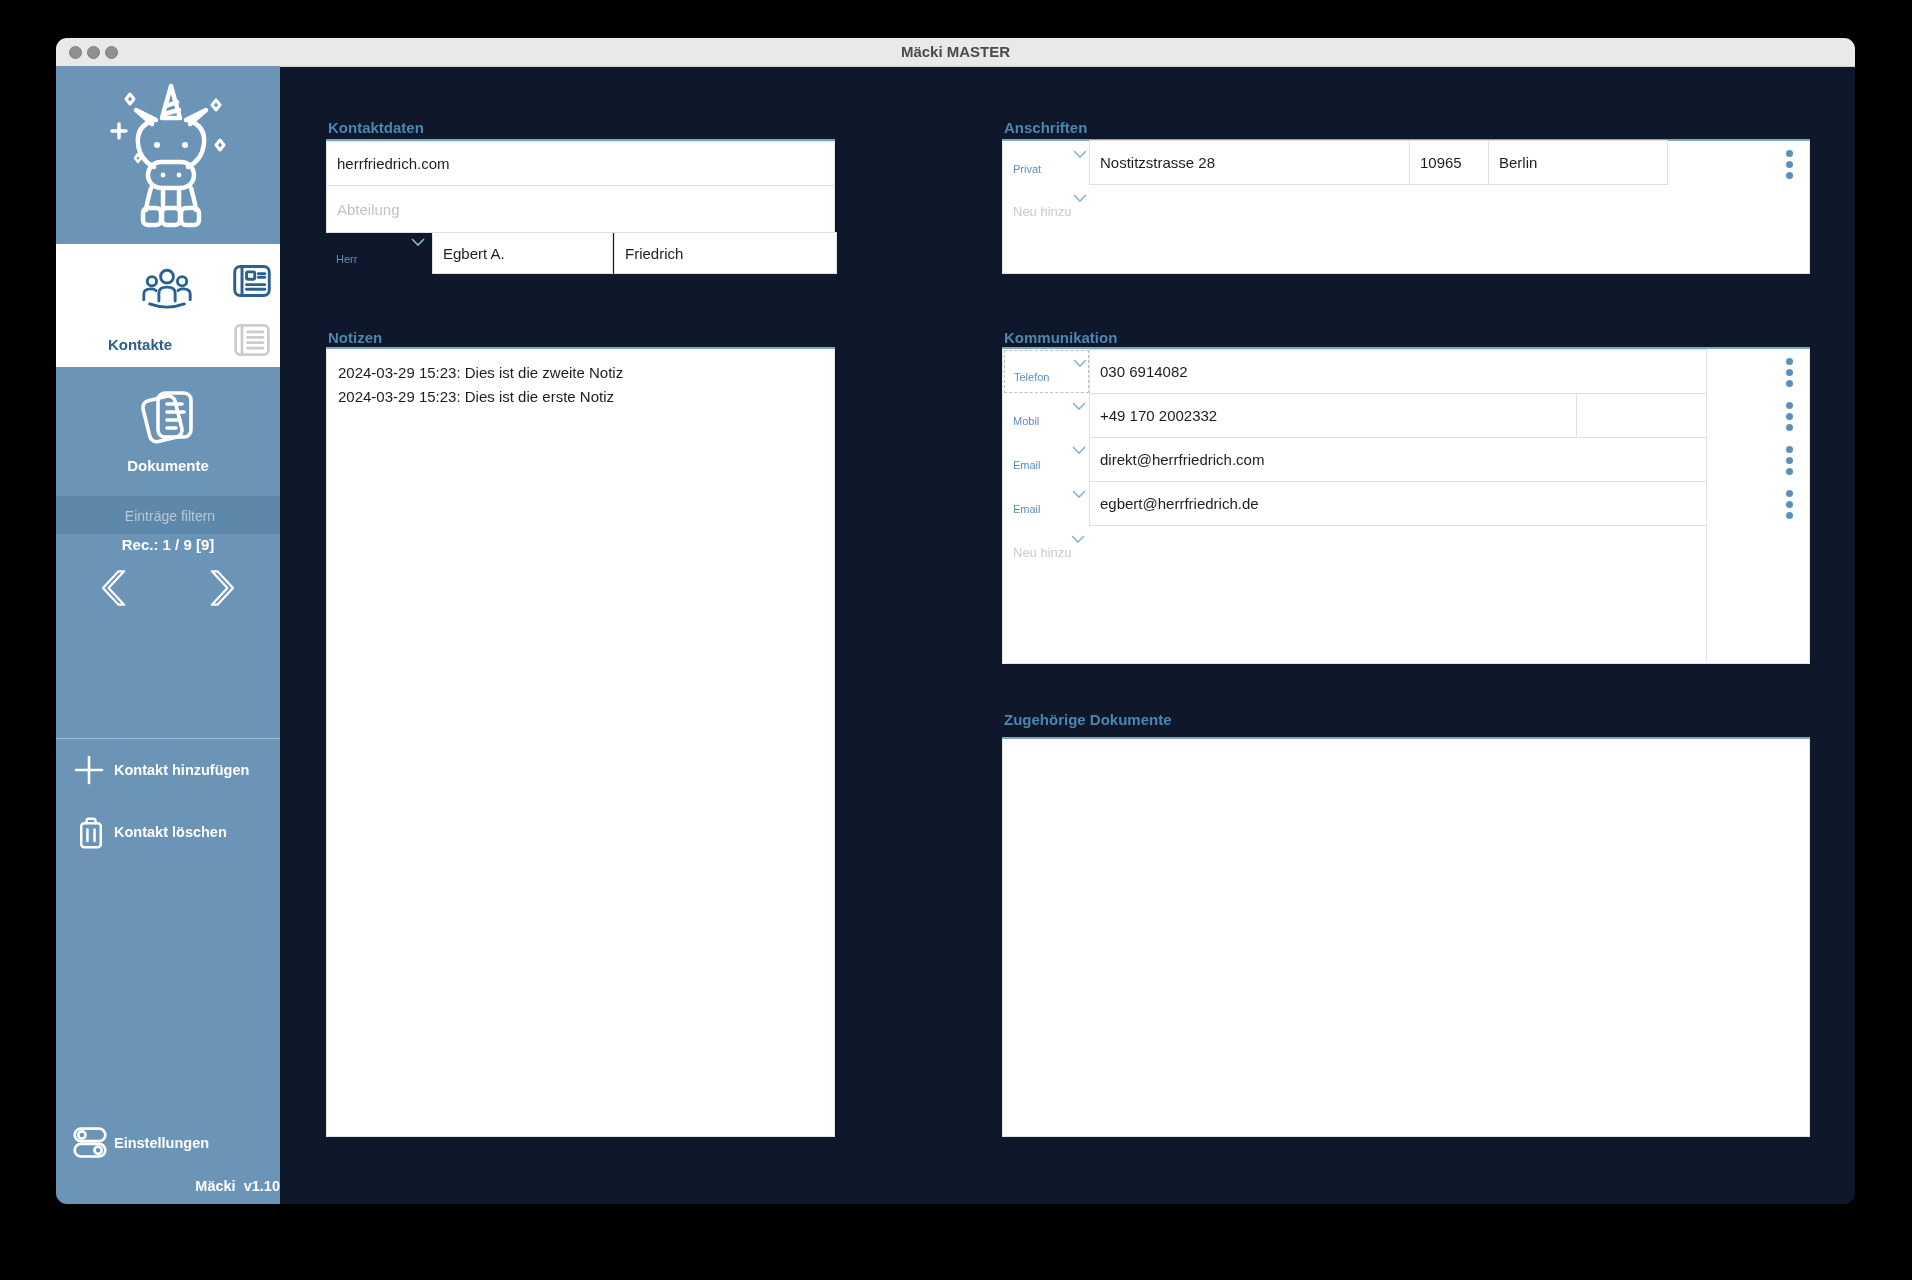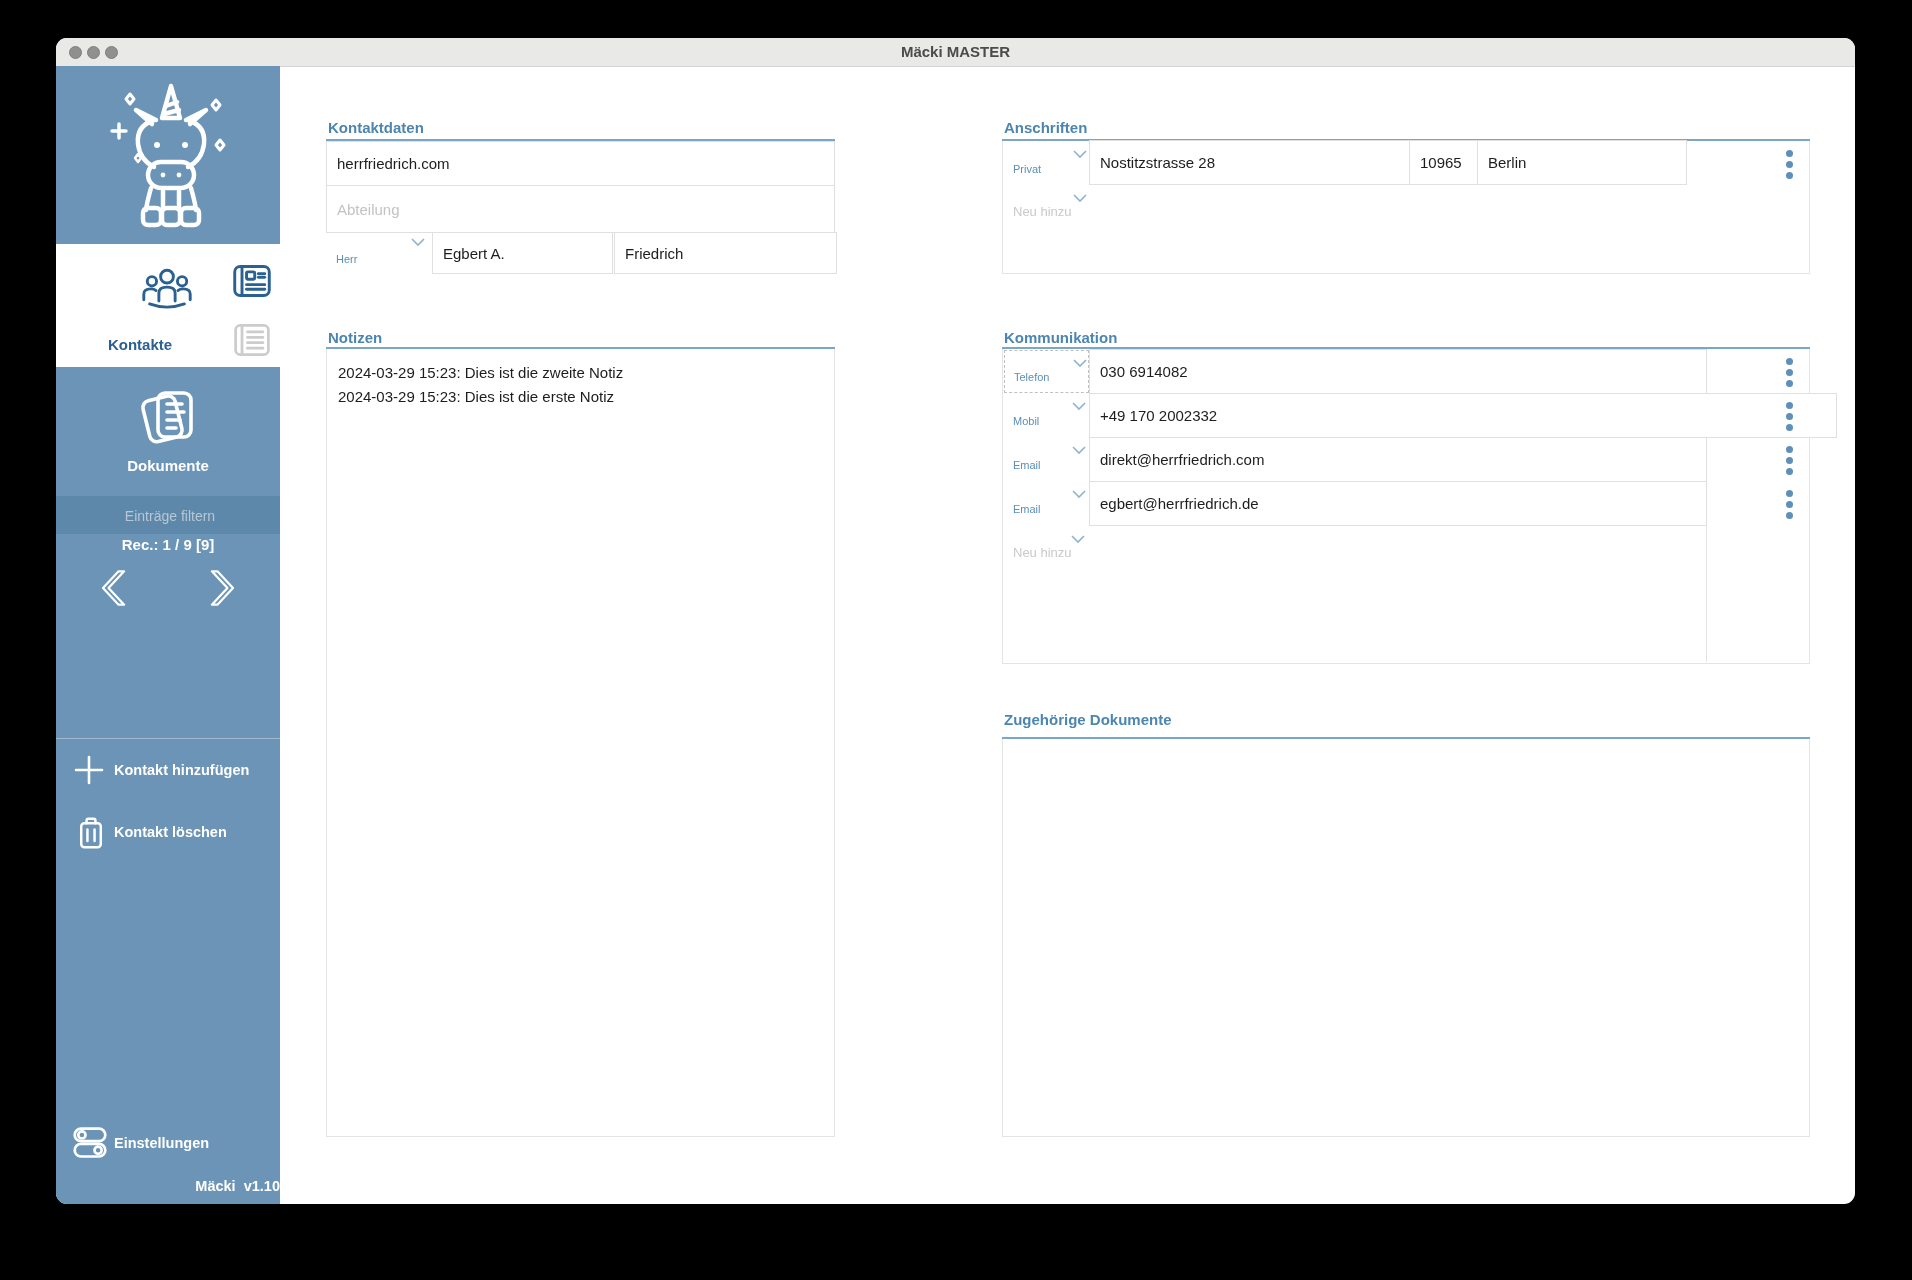--- a/index.html
+++ b/index.html
@@ -6,21 +6,21 @@
   #stage{position:relative;width:1912px;height:1280px;background:#000;overflow:hidden;
          font-family:"Liberation Sans",sans-serif;
          --sidebar-blue:#6b94b7; --bar-blue:#5e88aa; --bar-text:#b7c7d5;
          --icon-blue:#2a6092; --icon-gray:#cccccc;
          --heading-blue:#4c86b0; --underline-blue:#7ba6c6; --label-blue:#5a8fb8;
          --chevron-blue:#8fb3ce; --dot-blue:#5e8fb8;
          --cell-border:#e0e0e0; --box-border:#e4e4e4;
          --text:#1d1d1d; --placeholder:#c3c3c3; --muted:#c9c9c9;
          --titlebar:#e9e9e8; --title-text:#4b4b4b; --light:#909090;}
   .abs{position:absolute;}
-  #window{position:absolute;left:56px;top:38px;width:1799px;height:1166px;background:#ffffff;
+  #window{position:absolute;left:56px;top:38px;width:1799px;height:1166px;background:#0f172a;
           border-radius:11px;overflow:hidden;}
   
   #titlebar{position:absolute;left:0;top:0;width:100%;height:28px;background:var(--titlebar);
             border-bottom:1px solid #d4d4d4;}
   .tl{position:absolute;top:8px;width:13px;height:13px;border-radius:50%;
       background:var(--light);border:1px solid #7e7e7e;box-sizing:border-box;}
   #win-title{position:absolute;left:0;top:0;width:100%;height:28px;line-height:28px;text-align:center;
              font-size:15px;font-weight:bold;color:var(--title-text);}
   
   #sidebar{position:absolute;left:0;top:28px;width:224px;height:1138px;background:var(--sidebar-blue);}
@@ -227,21 +227,21 @@
         <svg class="chev" style="left:70px;top:9px" viewBox="0 0 14 9" fill="none" stroke="#8fb3ce" stroke-width="1.6">
             <polyline points="1,1 7,7 13,1"></polyline>
           </svg>
       </div>
       <div class="cell vcenter" style="left:86px;top:-1px;width:321px;height:45px">
         <span class="val">Nostitzstrasse 28</span>
       </div>
       <div class="cell vcenter" style="left:406px;top:-1px;width:89px;height:45px">
         <span class="val">10965</span>
       </div>
-      <div class="cell vcenter" style="left:474px;top:-1px;width:210px;height:45px">
+      <div class="cell vcenter" style="left:485px;top:-1px;width:180px;height:45px">
         <span class="val">Berlin</span>
       </div>
       <div class="kebab" style="left:783px;top:9px">
           <i></i>
           <i></i>
           <i></i>
         </div>
       <svg class="chev" style="left:70px;top:53px" viewBox="0 0 14 9" fill="none" stroke="#8fb3ce" stroke-width="1.6">
           <polyline points="1,1 7,7 13,1"></polyline>
         </svg>
@@ -267,21 +267,21 @@
           <i></i>
           <i></i>
         </div>
 
       <div class="abs" style="left:1px;top:45px;width:85px;height:43px">
         <span class="typelabel" style="left:9px;line-height:43px">Mobil</span>
         <svg class="chev" style="left:68px;top:8px" viewBox="0 0 14 9" fill="none" stroke="#8fb3ce" stroke-width="1.6">
             <polyline points="1,1 7,7 13,1"></polyline>
           </svg>
       </div>
-      <div class="cell vcenter" style="left:86px;top:44px;width:748px;height:45px">
+      <div class="cell vcenter" style="left:86px;top:44px;width:488px;height:45px">
         <span class="val">+49 170 2002332</span>
       </div>
       <div class="kebab" style="left:783px;top:53px">
           <i></i>
           <i></i>
           <i></i>
         </div>
 
       <div class="abs" style="left:1px;top:89px;width:85px;height:43px">
         <span class="typelabel" style="left:9px;line-height:43px">Email</span>

